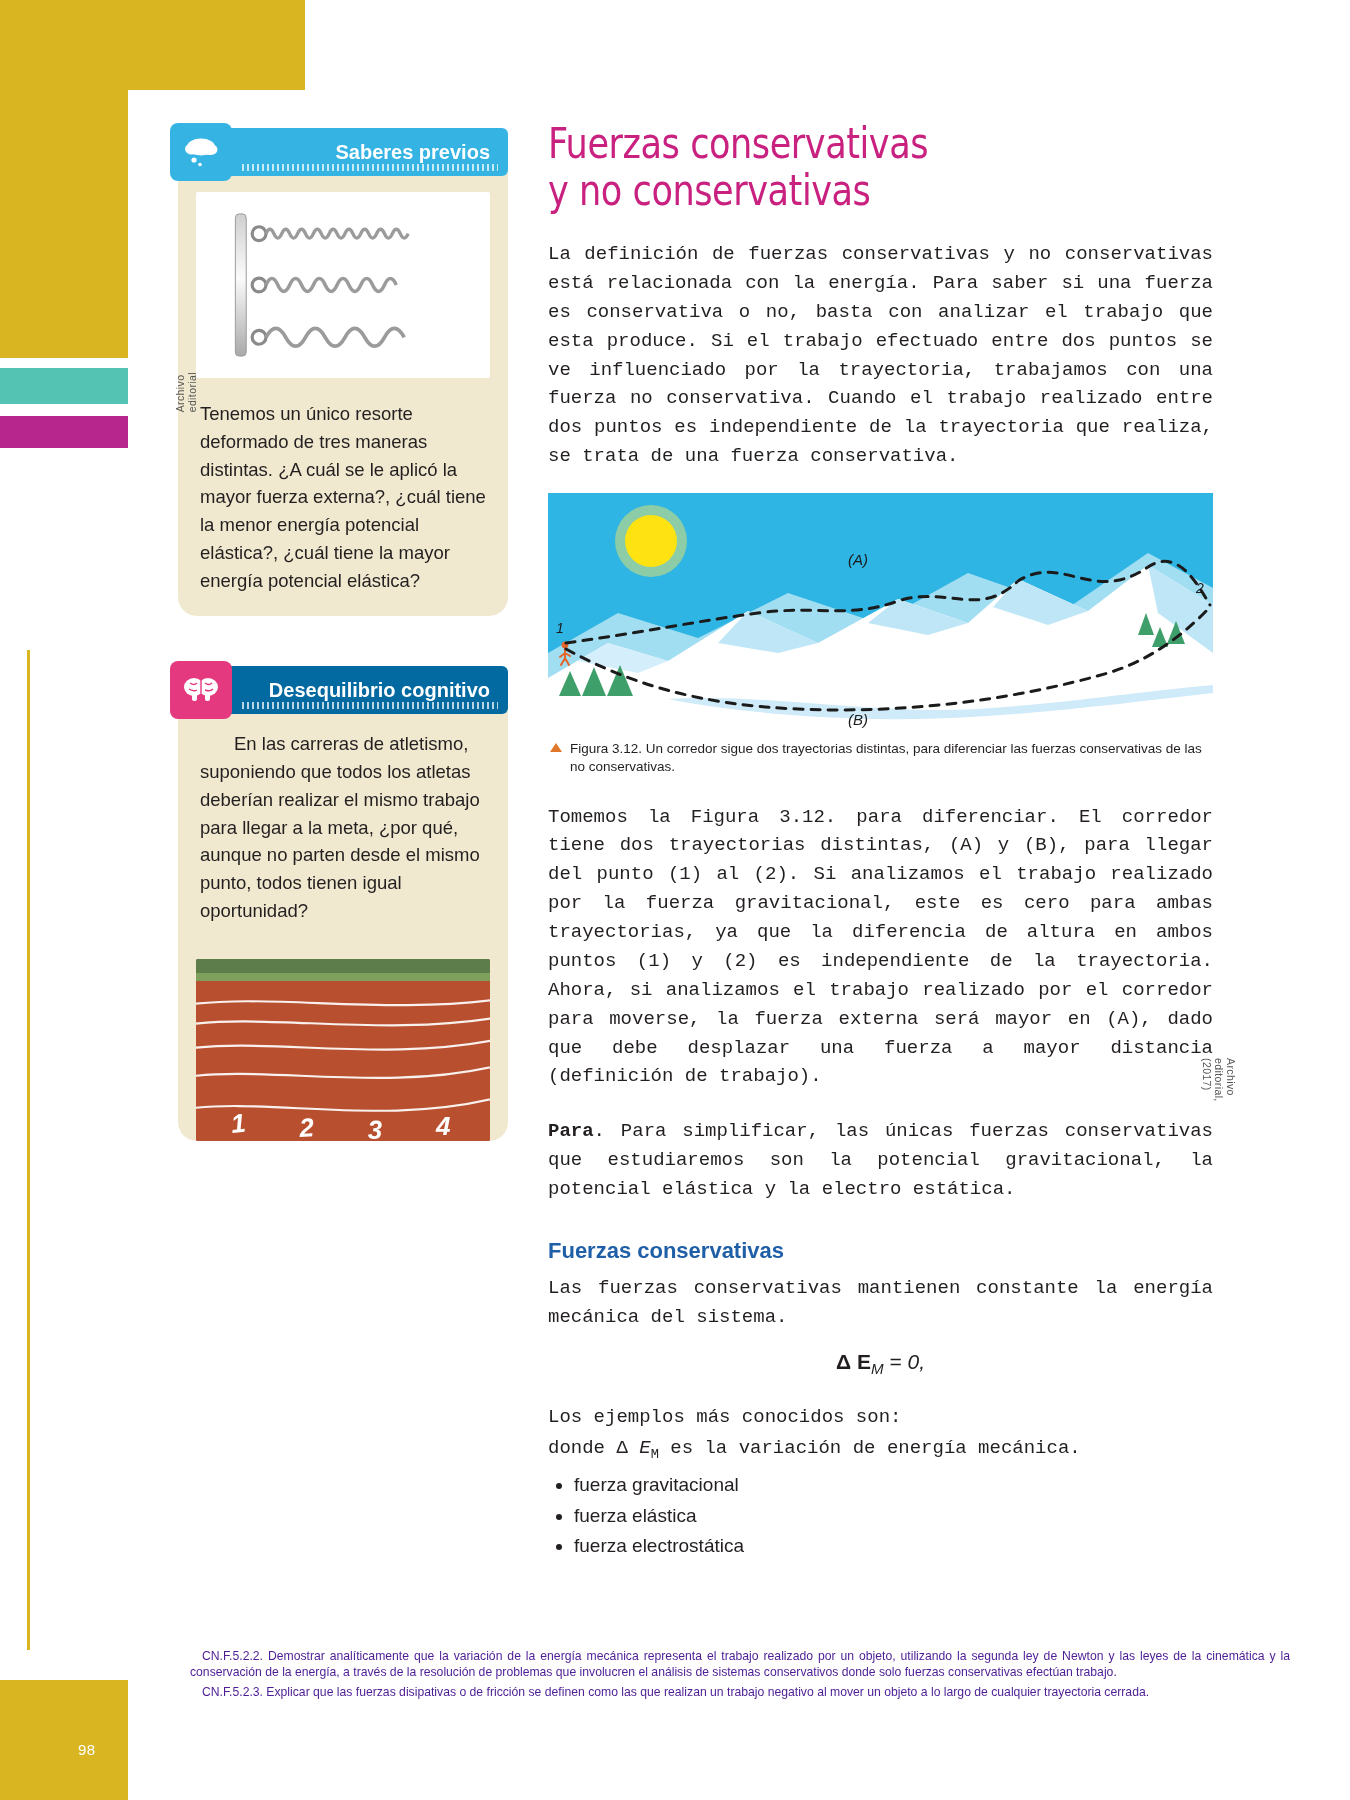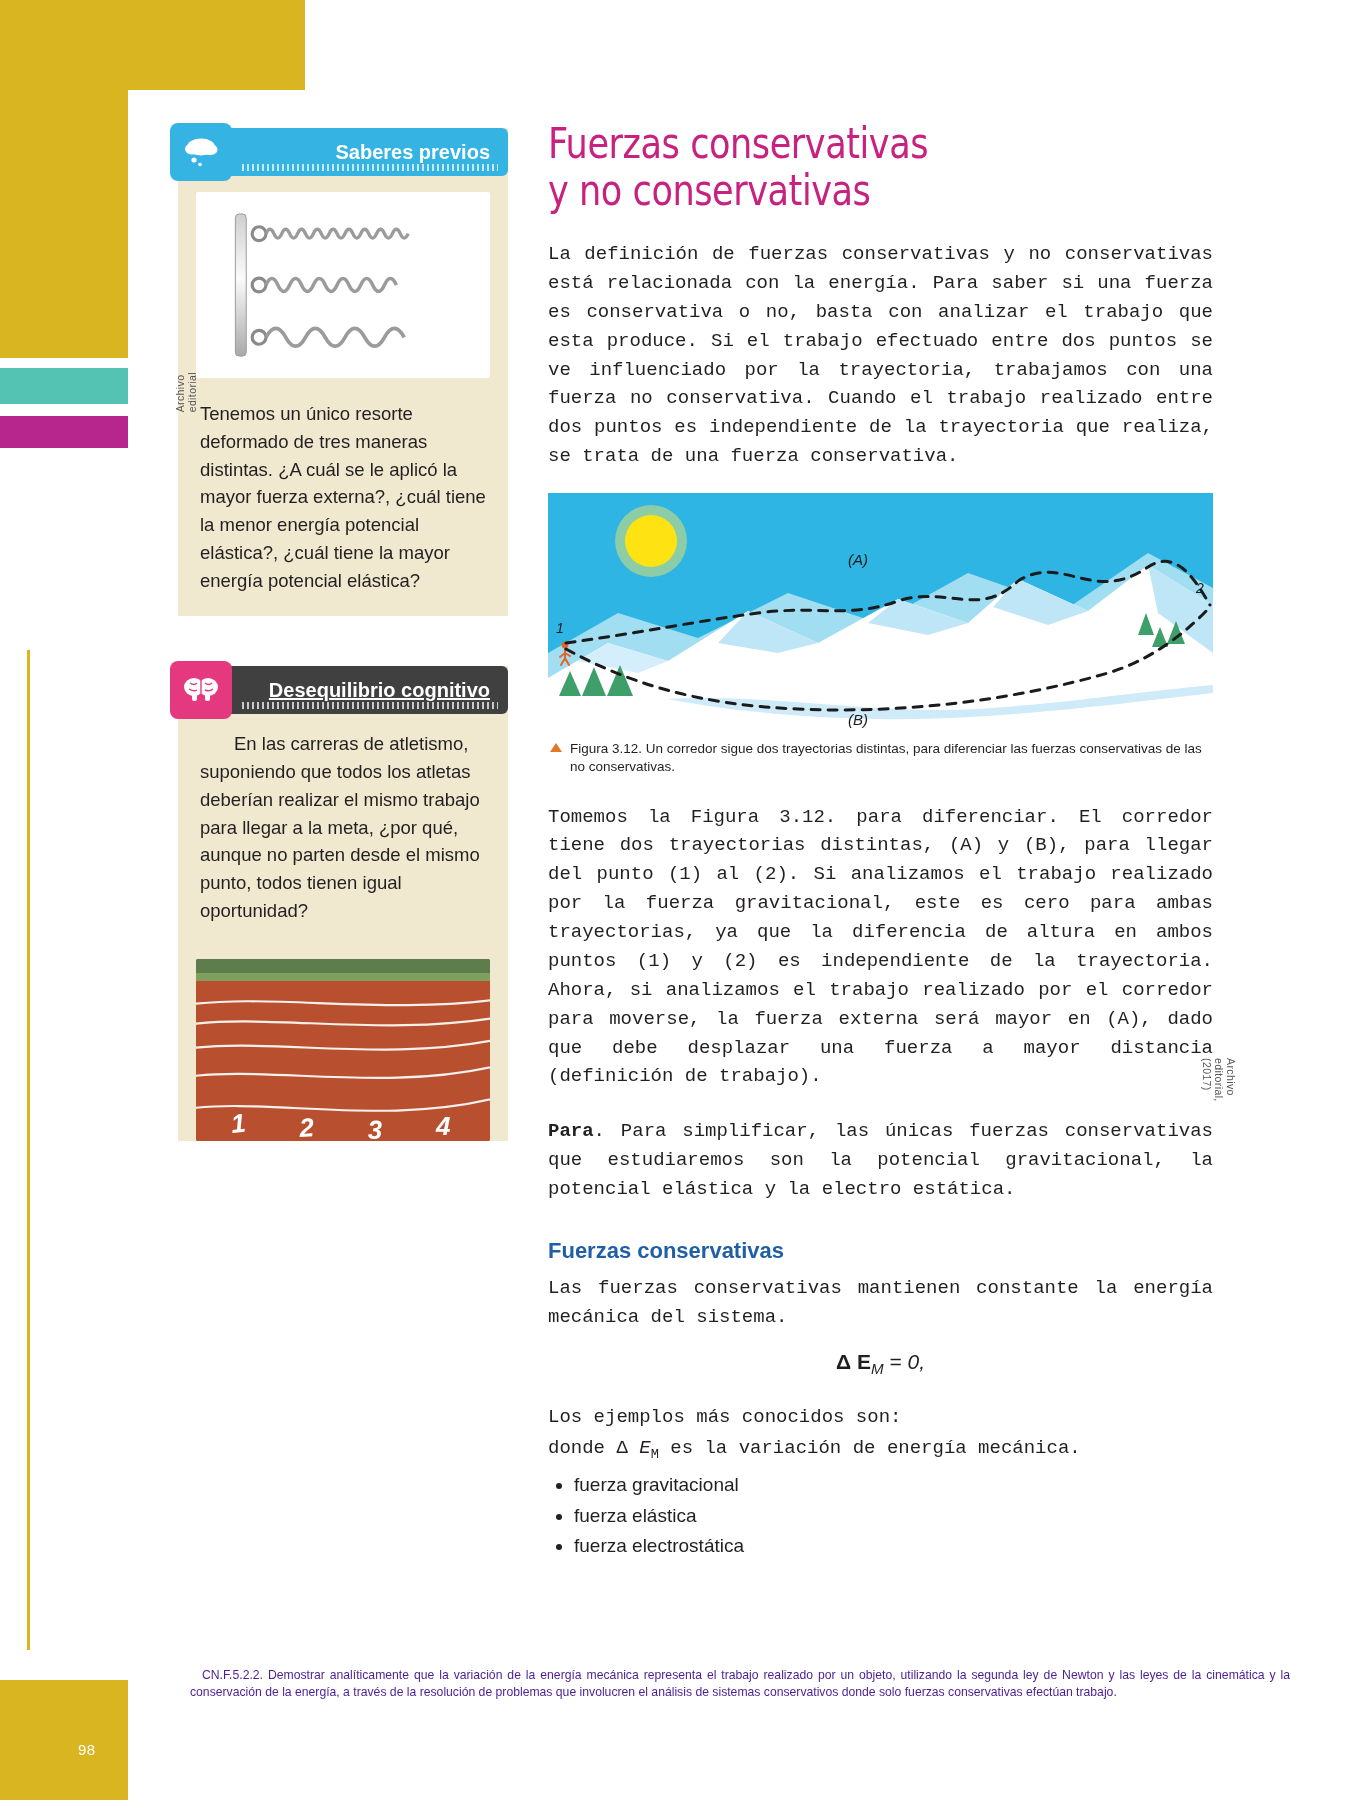--- a/index.html
+++ b/index.html
@@ -67,39 +67,40 @@
     position: absolute;
     left: 178px;
     top: 128px;
     width: 330px;
   }
 
   .box {
     position: relative;
     background: #f0e6c8;
     padding: 0;
+    border-radius: 19px;
   }
   .box.saberes { background: #f0e9cf; }
   .box.desq { background: #f0e9cf; margin-top: 50px; }
 
   .box-header {
     position: relative;
     height: 48px;
     border-radius: 0 6px 6px 0;
     display: flex;
     align-items: center;
     justify-content: flex-end;
     padding-right: 18px;
     box-sizing: border-box;
     color: #ffffff;
     font-size: 20px;
     font-weight: bold;
   }
   .hdr-blue { background: #35b4e4; }
-  .hdr-pink { background: #404040; text-decoration: underline; }
+  .hdr-pink { background: #0369a1; }
 
   .hdr-icon {
     position: absolute;
     left: -8px;
     top: -5px;
     width: 62px;
     height: 58px;
     border-radius: 8px;
     display: flex;
     align-items: center;
@@ -460,13 +461,14 @@
 
   <ul class="bullets">
     <li>fuerza gravitacional</li>
     <li>fuerza elástica</li>
     <li>fuerza electrostática</li>
   </ul>
 </div>
 
 <div class="footer">
   <p>CN.F.5.2.2. Demostrar analíticamente que la variación de la energía mecánica representa el trabajo realizado por un objeto, utilizando la segunda ley de Newton y las leyes de la cinemática y la conservación de la energía, a través de la resolución de problemas que involucren el análisis de sistemas conservativos donde solo fuerzas conservativas efectúan trabajo.</p>
+  <p>CN.F.5.2.3. Explicar que las fuerzas disipativas o de fricción se definen como las que realizan un trabajo negativo al mover un objeto a lo largo de cualquier trayectoria cerrada.</p>
 </div>
 
 </body></html>

